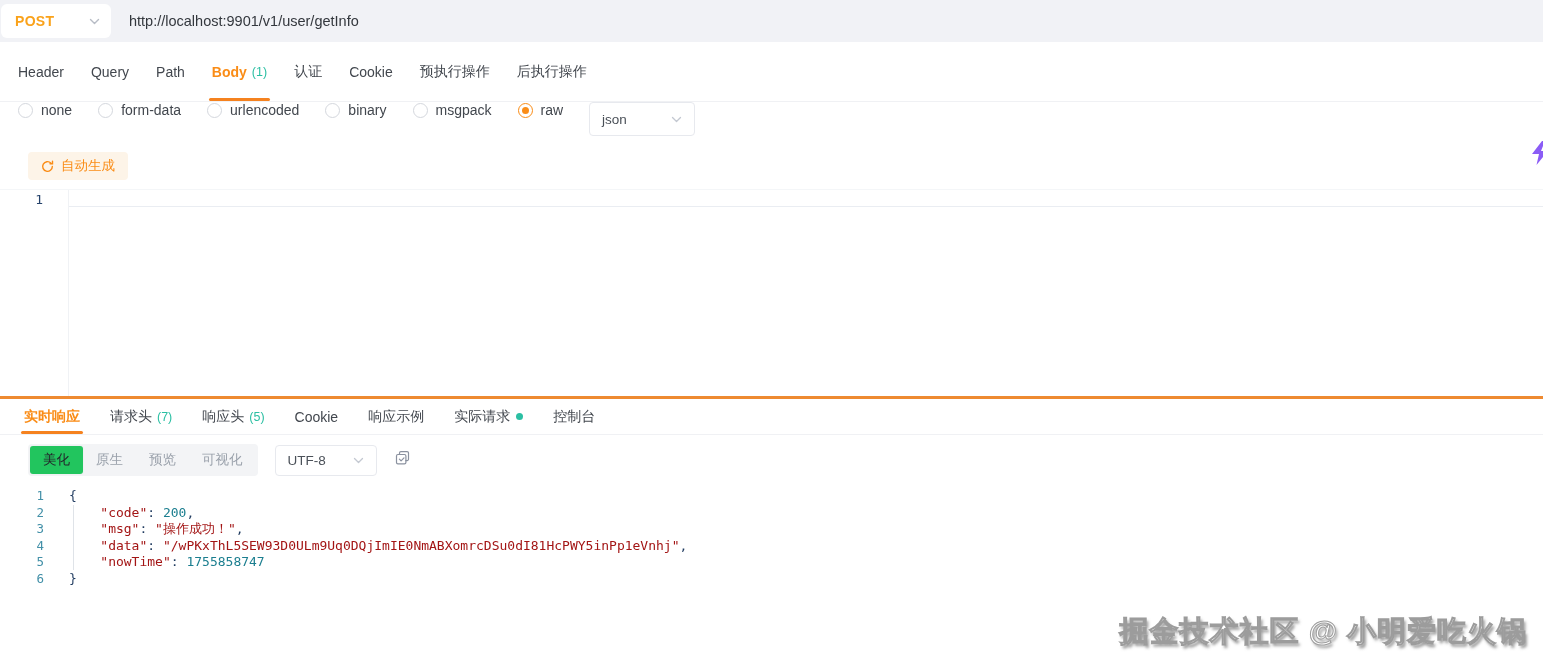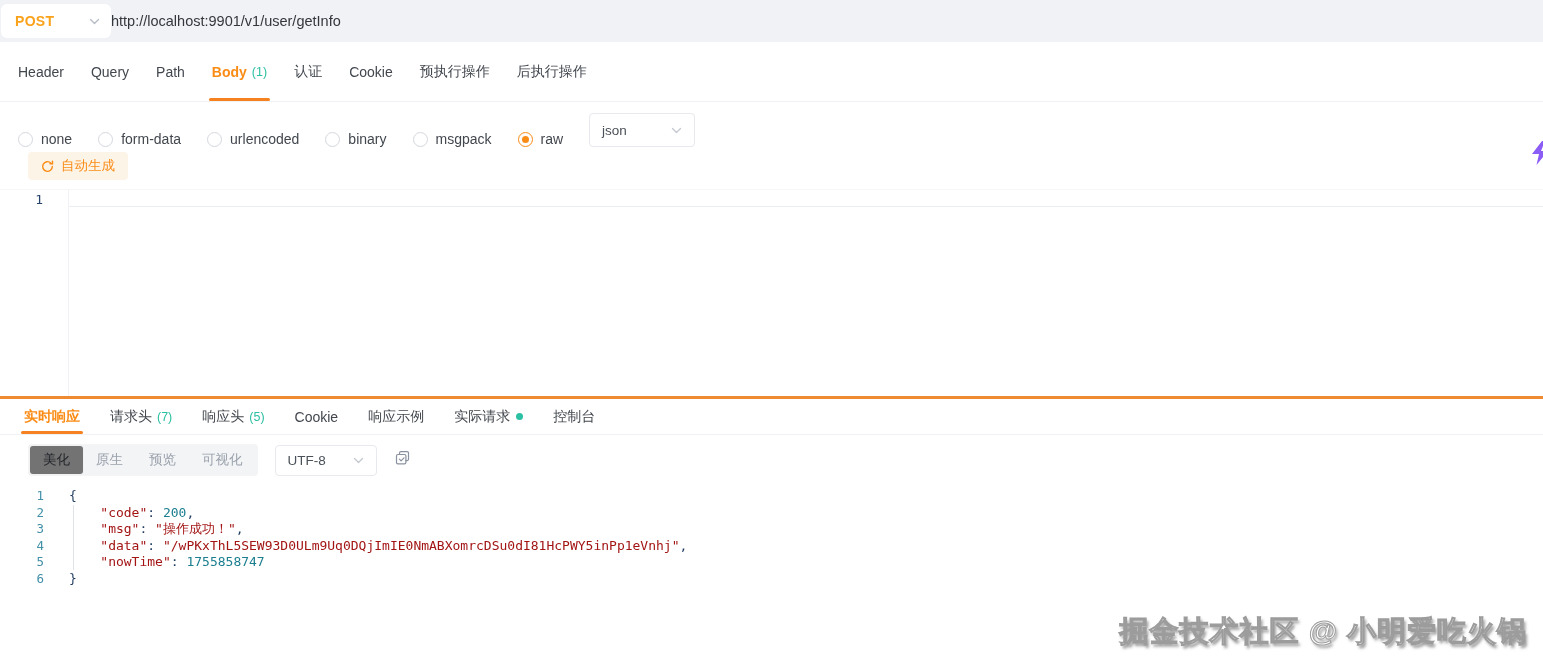--- a/index.html
+++ b/index.html
@@ -10,36 +10,36 @@
   }
 
   
   .topbar { height:42px; background:#f1f2f6; display:flex; align-items:center; }
   .method-select {
     width:110px; height:34px; margin-left:1px; background:#fff; border-radius:6px;
     display:flex; align-items:center; justify-content:space-between;
     padding:0 11px 0 14px; cursor:pointer;
   }
   .method-label { color:#faa21a; font-weight:700; font-size:14px; letter-spacing:.3px; }
-  .url-text { font-size:14.5px; color:#33373d; }
+  .url-text { margin-left:18px; font-size:14.5px; color:#33373d; }
 
   
   .tabrow { display:flex; align-items:center; border-bottom:1px solid #f0f1f4; }
   .req-tabs  { height:60px; padding-left:18px; gap:27px; }
   .resp-tabs { height:36px; padding-left:24px; gap:30px; }
   .tab { height:100%; display:flex; align-items:center; gap:5px; font-size:14px;
          color:#42474e; position:relative; cursor:pointer; white-space:nowrap; }
   .tab-count { font-size:12.5px; color:#2bbfa3; }
   .tab.active .tab-label { color:#fa8c16; font-weight:700; }
   .tab.active::after { content:""; position:absolute; left:-3px; right:-3px; bottom:0;
                        height:3px; background:#f5821f; border-radius:2px; }
   .green-dot { width:7px; height:7px; border-radius:50%; background:#2bbfa3; margin-left:1px; }
 
   
-  .body-type-row { display:flex; align-items:flex-end; padding:0 18px; height:45px; gap:26px; }
+  .body-type-row { display:flex; align-items:flex-start; padding:0 18px; height:45px; gap:26px; }
   .radio-group { display:flex; align-items:center; gap:26px; }
   .radio-item { display:flex; align-items:center; gap:8px; font-size:14px; color:#42474e; cursor:pointer; }
   .radio-circle { width:15px; height:15px; border:1px solid #d4d7dd; border-radius:50%;
                   background:#fff; position:relative; flex:none; }
   .radio-item.selected .radio-circle { border-color:#fa8c16; }
   .radio-item.selected .radio-circle::after { content:""; position:absolute; inset:3px;
                   background:#fa8c16; border-radius:50%; }
   .select-box { height:34px; border:1px solid #e7e9ee; border-radius:4px; background:#fff;
                 display:flex; align-items:center; justify-content:space-between;
                 padding:0 12px; font-size:13.5px; color:#4a5058; cursor:pointer;gap:8px; }
@@ -62,21 +62,21 @@
 
   .ai-icon { position:absolute; right:-9px; top:141px; pointer-events:none; }
 
   
   .splitter { height:3px; background:#ee8a31; cursor:row-resize; }
 
   
   .resp-toolbar { display:flex; align-items:center; padding:9px 0 9px 28px; gap:17px; }
   .segmented { display:flex; background:#f3f4f6; border-radius:4px; padding:2px; }
   .segment { padding:5px 13px; font-size:13.5px; color:#9aa1ab; border-radius:3px; cursor:pointer; }
-  .segment.active { background:#737373; color:#23262b; box-shadow:0 0 2px rgba(0,0,0,.06);text-align:right; }
+  .segment.active { background:#22c55e; color:#23262b; box-shadow:0 0 2px rgba(0,0,0,.06);text-align:right; }
   .encoding-select { width:102px; height:31px; }
   .copy-btn { background:none; border:none; cursor:pointer; display:flex; align-items:center; }
 
   
   .resp-editor { display:flex; padding-top:3px; font-size:13px; }
   .resp-editor .gutter { color:#4390a8; line-height:16.5px; font-size:12.5px; padding-top:0; }
   .code-lines { flex:1; position:relative; line-height:16.5px; white-space:pre; }
   .code-lines::before { content:""; position:absolute; left:4px; top:17px; height:65px;
                         border-left:1px solid #dfe3e8; }
   .tk-key   { color:#a31515; }

